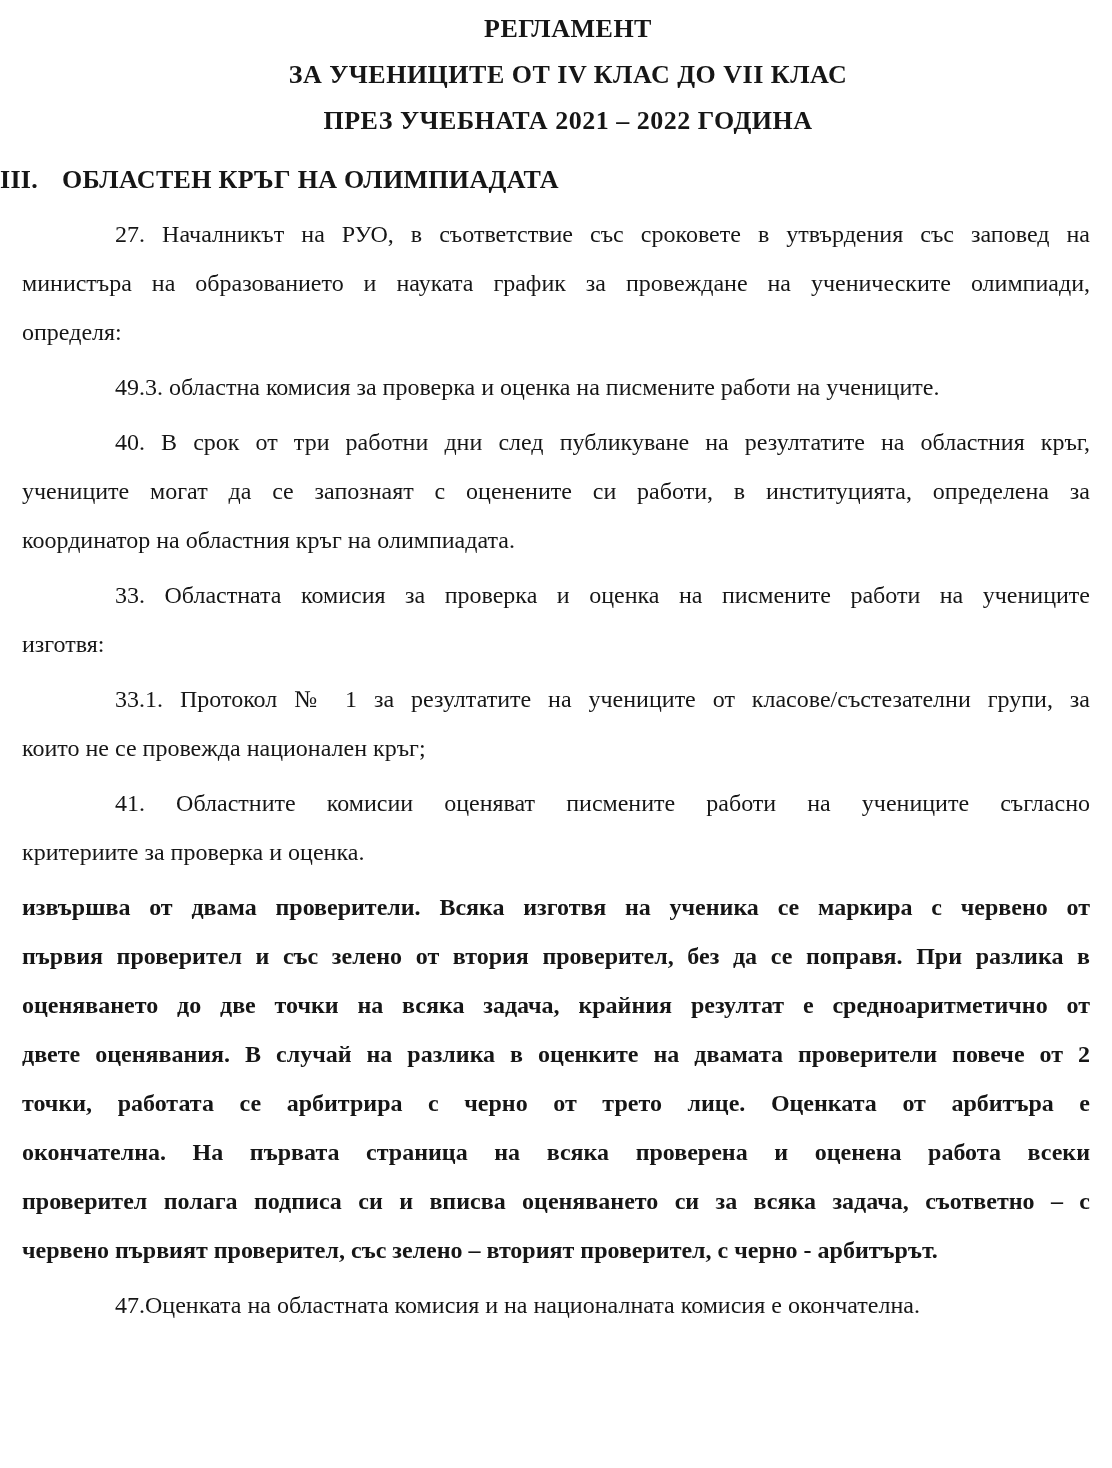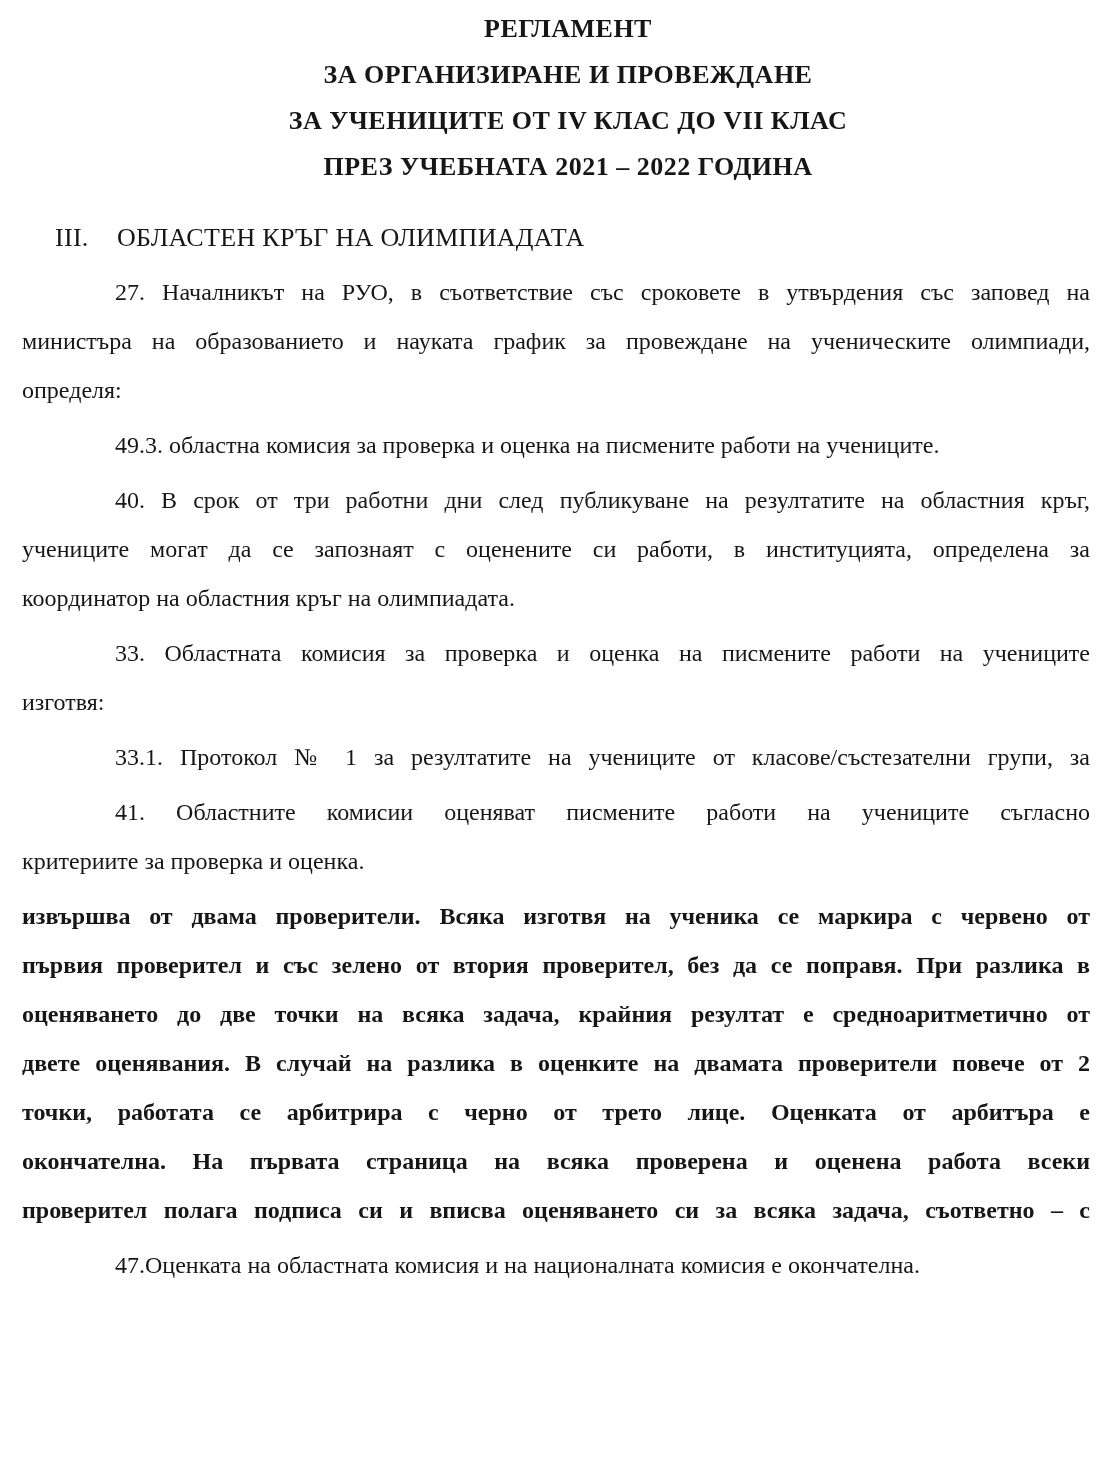--- a/index.html
+++ b/index.html
@@ -26,23 +26,22 @@
   }
   .title-line {
     line-height: 46px;
     height: 46px;
     letter-spacing: 0.5px;
     white-space: nowrap;
     padding-left: 24px;
   }
   
   .section-heading {
-    margin-top: 32px;
-    padding-left: 55px;
-    font-weight: normal;
+    margin-top: 20px;
+    font-weight: bold;
     font-size: 26px;
     line-height: 32px;
     letter-spacing: 0.3px;
   }
   .section-heading .sec-num {
     display: inline-block;
     width: 62px;
   }
   
   .doc-body {
@@ -71,21 +70,20 @@
     text-indent: 93px;
   }
 </style>
 </head>
 <body>
 
 <div class="page">
 
   <div class="title-block">
     <div class="title-line">РЕГЛАМЕНТ</div>
-    <div class="title-line">ЗА ОРГАНИЗИРАНЕ И ПРОВЕЖДАНЕ</div>
     <div class="title-line">ЗА УЧЕНИЦИТЕ ОТ IV КЛАС ДО VII КЛАС</div>
     <div class="title-line">ПРЕЗ УЧЕБНАТА 2021 – 2022 ГОДИНА</div>
   </div>
 
   <div class="section-heading">
     <span class="sec-num">III.</span><span class="sec-text">ОБЛАСТЕН КРЪГ НА ОЛИМПИАДАТА</span>
   </div>
 
   <div class="doc-body">
 
@@ -105,35 +103,37 @@
       <div class="pline">координатор на областния кръг на олимпиадата.</div>
     </div>
 
     <div class="para">
       <div class="pline j ind">33. Областната комисия за проверка и оценка на писмените работи на учениците</div>
       <div class="pline">изготвя:</div>
     </div>
 
     <div class="para">
       <div class="pline j ind">33.1. Протокол № 1 за резултатите на учениците от класове/състезателни групи, за</div>
+      <div class="pline">които не се провежда национален кръг;</div>
     </div>
 
     <div class="para">
       <div class="pline j ind">41. Областните комисии оценяват писмените работи на учениците съгласно</div>
       <div class="pline">критериите за проверка и оценка.</div>
     </div>
 
     <div class="para bold">
       <div class="pline j">извършва от двама проверители. Всяка изготвя на ученика се маркира с червено от</div>
       <div class="pline j">първия проверител и със зелено от втория проверител, без да се поправя. При разлика в</div>
       <div class="pline j">оценяването до две точки на всяка задача, крайния резултат е средноаритметично от</div>
       <div class="pline j">двете оценявания. В случай на разлика в оценките на двамата проверители повече от 2</div>
       <div class="pline j">точки, работата се арбитрира с черно от трето лице. Оценката от арбитъра е</div>
       <div class="pline j">окончателна. На първата страница на всяка проверена и оценена работа всеки</div>
       <div class="pline j">проверител полага подписа си и вписва оценяването си за всяка задача, съответно – с</div>
+      <div class="pline">червено първият проверител, със зелено – вторият проверител, с черно - арбитърът.</div>
     </div>
 
     <div class="para">
       <div class="pline ind">47.Оценката на областната комисия и на националната комисия е окончателна.</div>
     </div>
 
   </div>
 </div>
 
 </body></html>

